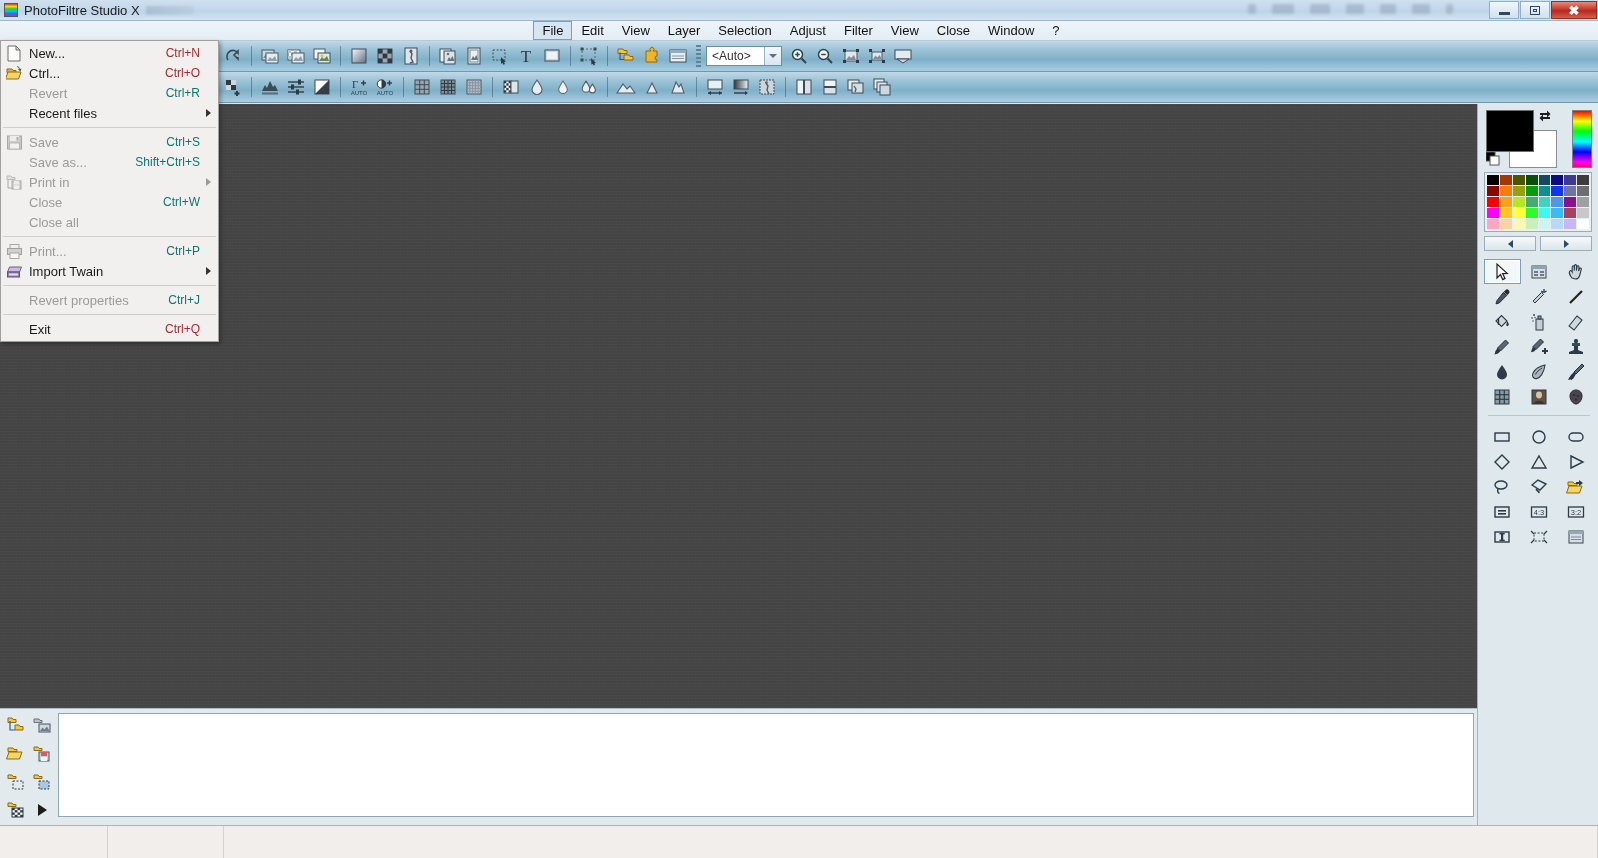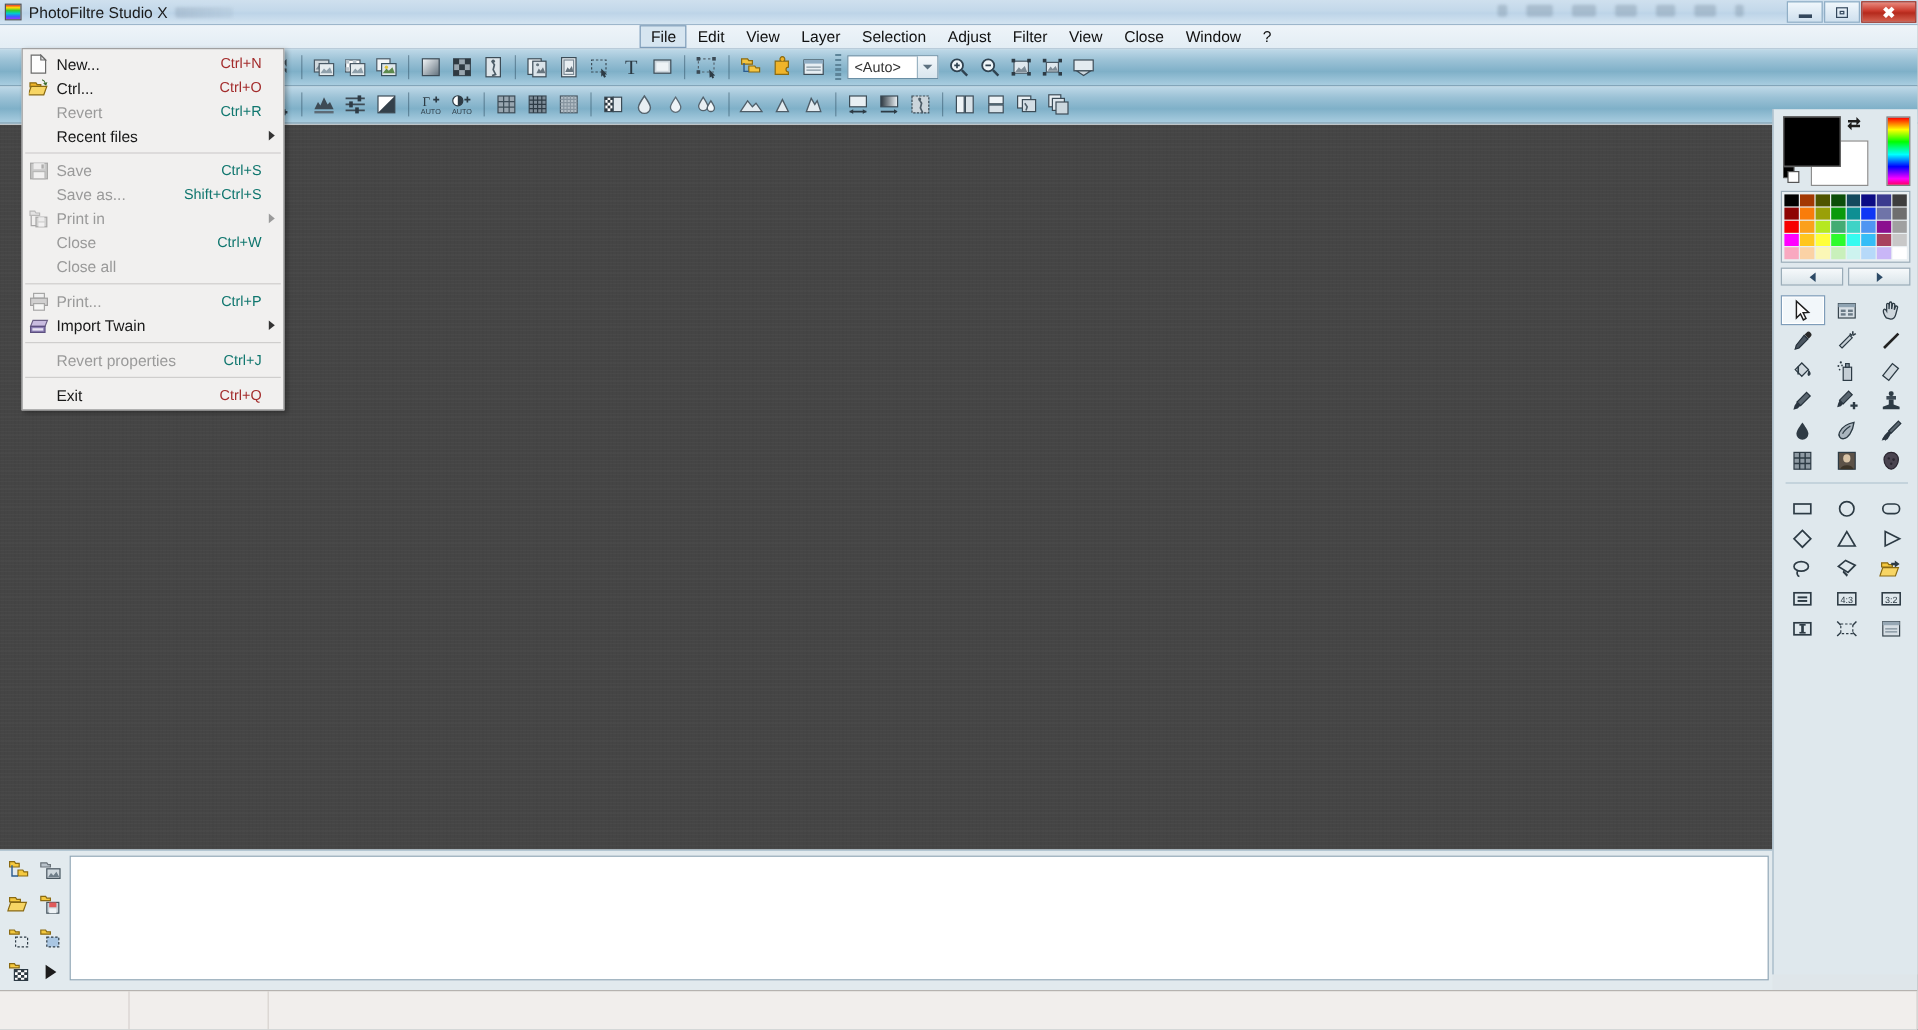--- a/index.html
+++ b/index.html
@@ -116,21 +116,21 @@
   .dock-icons {
     width: 56px; height: 117px; padding: 4px 2px 0 4px;
     display: flex; flex-wrap: wrap; align-content: flex-start; gap: 2px;
   }
   .dock-icons .tb-btn { width: 24px; height: 26px; }
   .dock-white {
     flex: 1; margin: 4px 3px 8px 2px; background: #fff; border: 1px solid #8fa6b5;
   }
   
   .right-panel {
-    position: absolute; left: 1477px; top: 91px; width: 121px; height: 721px;
+    position: absolute; left: 1477px; top: 104px; width: 121px; height: 721px;
     background: #dfe8ed; border-left: 1px solid #9fb5c3;
   }
   .color-block { padding: 4px 4px 0 6px; }
   .color-main { position: relative; height: 60px; }
   .fg-swatch {
     position: absolute; left: 2px; top: 2px; width: 48px; height: 42px;
     background: #000; border: 1px solid #6e6e6e;
   }
   .bg-swatch {
     position: absolute; left: 25px; top: 22px; width: 48px; height: 38px;
@@ -174,21 +174,21 @@
     background: #f1eeec; border-top: 1px solid #b6b2af;
     display: flex; align-items: center;
   }
   .status-cell {
     height: 33px; display: flex; align-items: center; padding-left: 6px;
     border-right: 1px solid #d6d1ce; font-size: 12px; color: #222;
   }
 
   
   .dropdown {
-    position: absolute; left: 18px; top: 40px; width: 219px;
+    position: absolute; left: 0; top: 40px; width: 219px;
     background: #f1f0ef; border: 1px solid #a0a0a0;
     box-shadow: 2px 2px 4px rgba(0,0,0,.3);
     padding: 2px 0 2px 0; z-index: 50;
   }
   .dd-item {
     height: 20px; display: flex; align-items: center; position: relative;
     padding-left: 28px; font-size: 13px; color: #1a1a1a;
   }
   .dd-item.disabled { color: #9a9a9a; }
   .dd-item .dd-label { flex: 1; }

